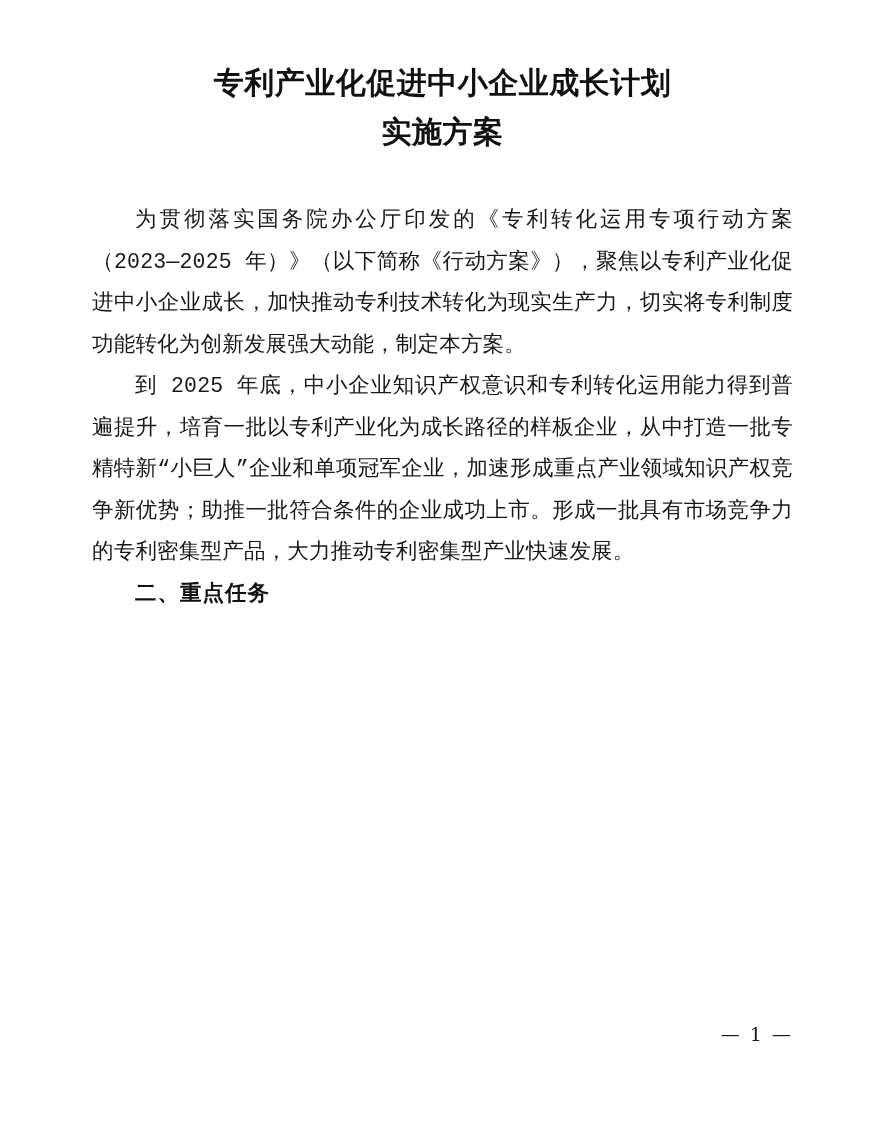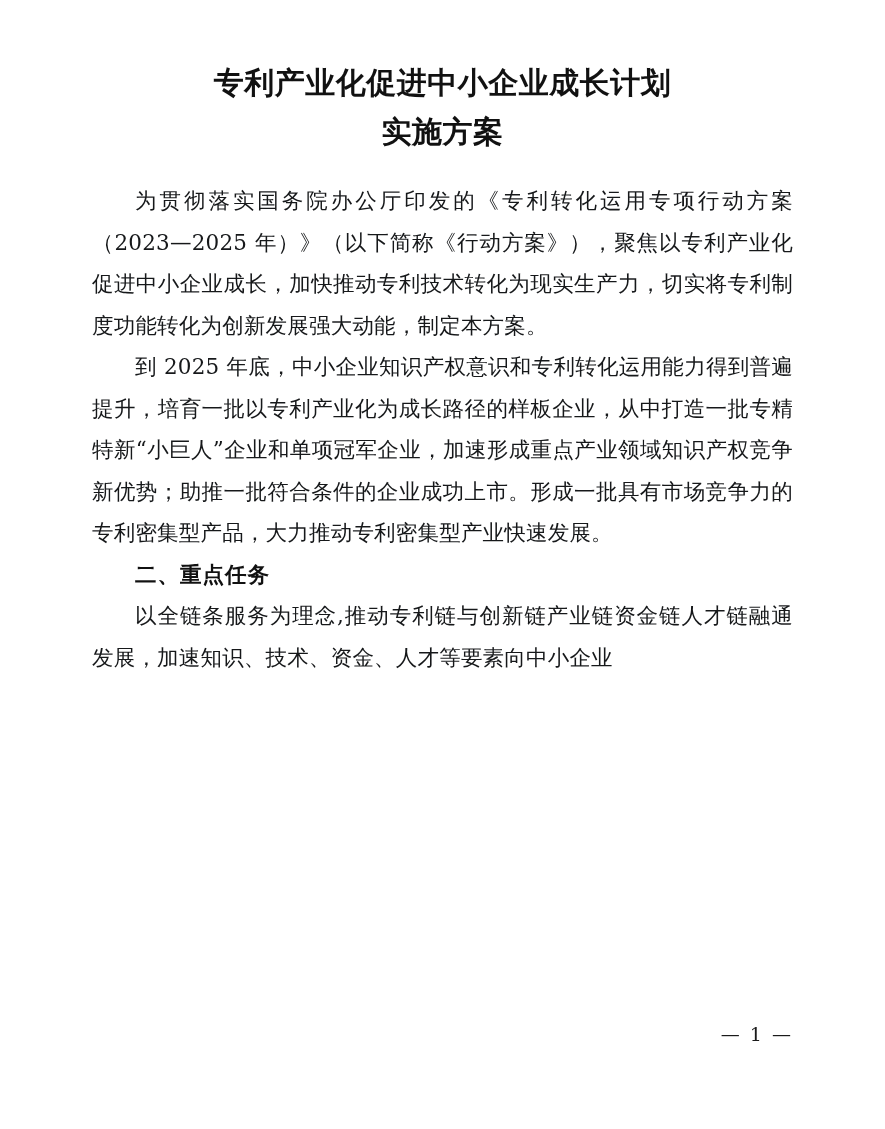--- a/index.html
+++ b/index.html
@@ -30,21 +30,22 @@
     line-height: 49px;
     letter-spacing: 0.5px;
     color: #111111;
     margin: 14px;
     padding-top: 6px;
   }
   .doc-title .line2 {
     display: block;
   }
   .body-block {
-    margin-top: 24px;
+    margin-top: 44px;
+    font-family: Liberation Mono, monospace;
   }
   p.para {
     margin: 0;
     font-size: 21.5px;
     line-height: 41.5px;
     text-align: justify;
     text-justify: inter-ideograph;
     text-indent: 2em;
     color: #16181a;
     letter-spacing: 0.2px;
@@ -75,18 +76,17 @@
 
   <div class="doc-title">
     <span>专利产业化促进中小企业成长计划</span>
     <span class="line2">实施方案</span>
   </div>
 
   <div class="body-block">
     <p class="para">为贯彻落实国务院办公厅印发的《专利转化运用专项行动方案（2023—2025 年）》（以下简称《行动方案》），聚焦以专利产业化促进中小企业成长，加快推动专利技术转化为现实生产力，切实将专利制度功能转化为创新发展强大动能，制定本方案。</p>
     <p class="para">到 2025 年底，中小企业知识产权意识和专利转化运用能力得到普遍提升，培育一批以专利产业化为成长路径的样板企业，从中打造一批专精特新“小巨人”企业和单项冠军企业，加速形成重点产业领域知识产权竞争新优势；助推一批符合条件的企业成功上市。形成一批具有市场竞争力的专利密集型产品，大力推动专利密集型产业快速发展。</p>
     <h2 class="section">二、重点任务</h2>
-    <p class="para">以全链条服务为理念,推动专利链与创新链产业链资金链人才链融通发展，加速知识、技术、资金、人才等要素向中小企业</p>
   </div>
 
   <div class="page-number">— 1 —</div>
 
 </div>
 
 </body></html>

